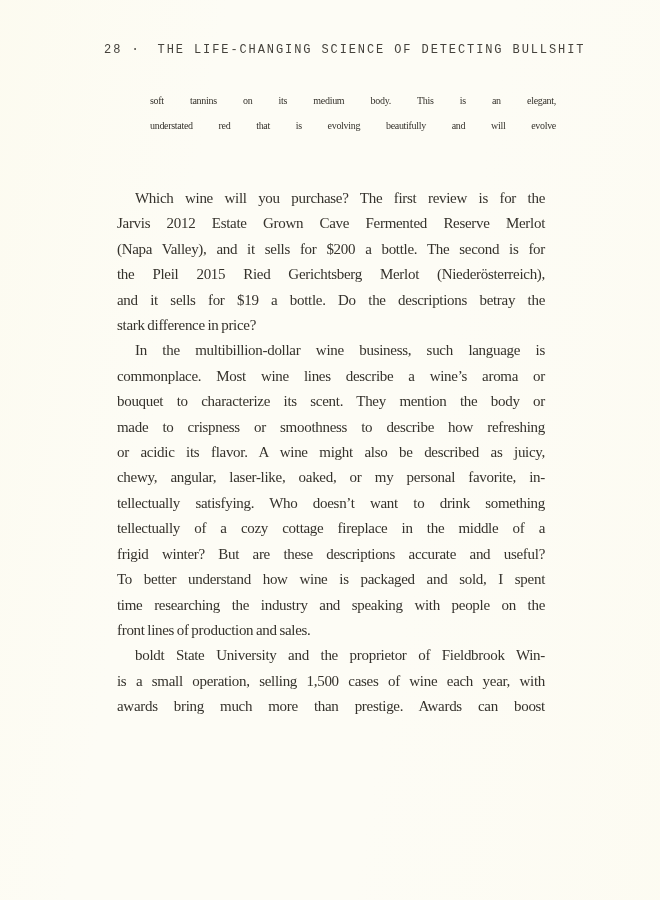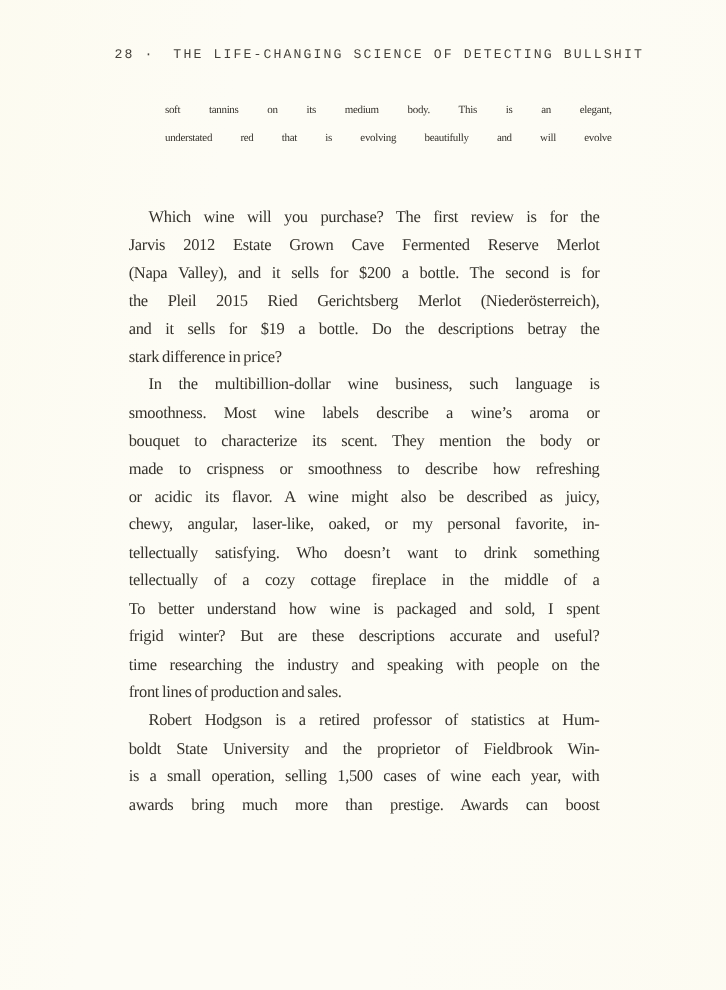--- a/index.html
+++ b/index.html
@@ -91,33 +91,32 @@
       <div class="para indent">
         <div class="line">Which wine will you purchase? The first review is for the</div>
         <div class="line">Jarvis 2012 Estate Grown Cave Fermented Reserve Merlot</div>
         <div class="line">(Napa Valley), and it sells for $200 a bottle. The second is for</div>
         <div class="line">the Pleil 2015 Ried Gerichtsberg Merlot (Niederösterreich),</div>
         <div class="line">and it sells for $19 a bottle. Do the descriptions betray the</div>
         <div class="line last">stark difference in price?</div>
       </div>
       <div class="para indent">
         <div class="line">In the multibillion-dollar wine business, such language is</div>
-        <div class="line">smoothness. Most wine labels describe a wine’s aroma or</div>
+        <div class="line">commonplace. Most wine lines describe a wine’s aroma or</div>
         <div class="line">bouquet to characterize its scent. They mention the body or</div>
         <div class="line">made to crispness or smoothness to describe how refreshing</div>
         <div class="line">or acidic its flavor. A wine might also be described as juicy,</div>
         <div class="line">chewy, angular, laser-like, oaked, or my personal favorite, in-</div>
         <div class="line">tellectually satisfying. Who doesn’t want to drink something</div>
         <div class="line">tellectually of a cozy cottage fireplace in the middle of a</div>
+        <div class="line">frigid winter? But are these descriptions accurate and useful?</div>
         <div class="line">To better understand how wine is packaged and sold, I spent</div>
-        <div class="line">frigid winter? But are these descriptions accurate and useful?</div>
         <div class="line">time researching the industry and speaking with people on the</div>
         <div class="line last">front lines of production and sales.</div>
       </div>
       <div class="para indent">
-        <div class="line">Robert Hodgson is a retired professor of statistics at Hum-</div>
         <div class="line">boldt State University and the proprietor of Fieldbrook Win-</div>
         <div class="line">is a small operation, selling 1,500 cases of wine each year, with</div>
         <div class="line">awards bring much more than prestige. Awards can boost</div>
       </div>
     </div>
 
 </div>
 
 </body></html>

